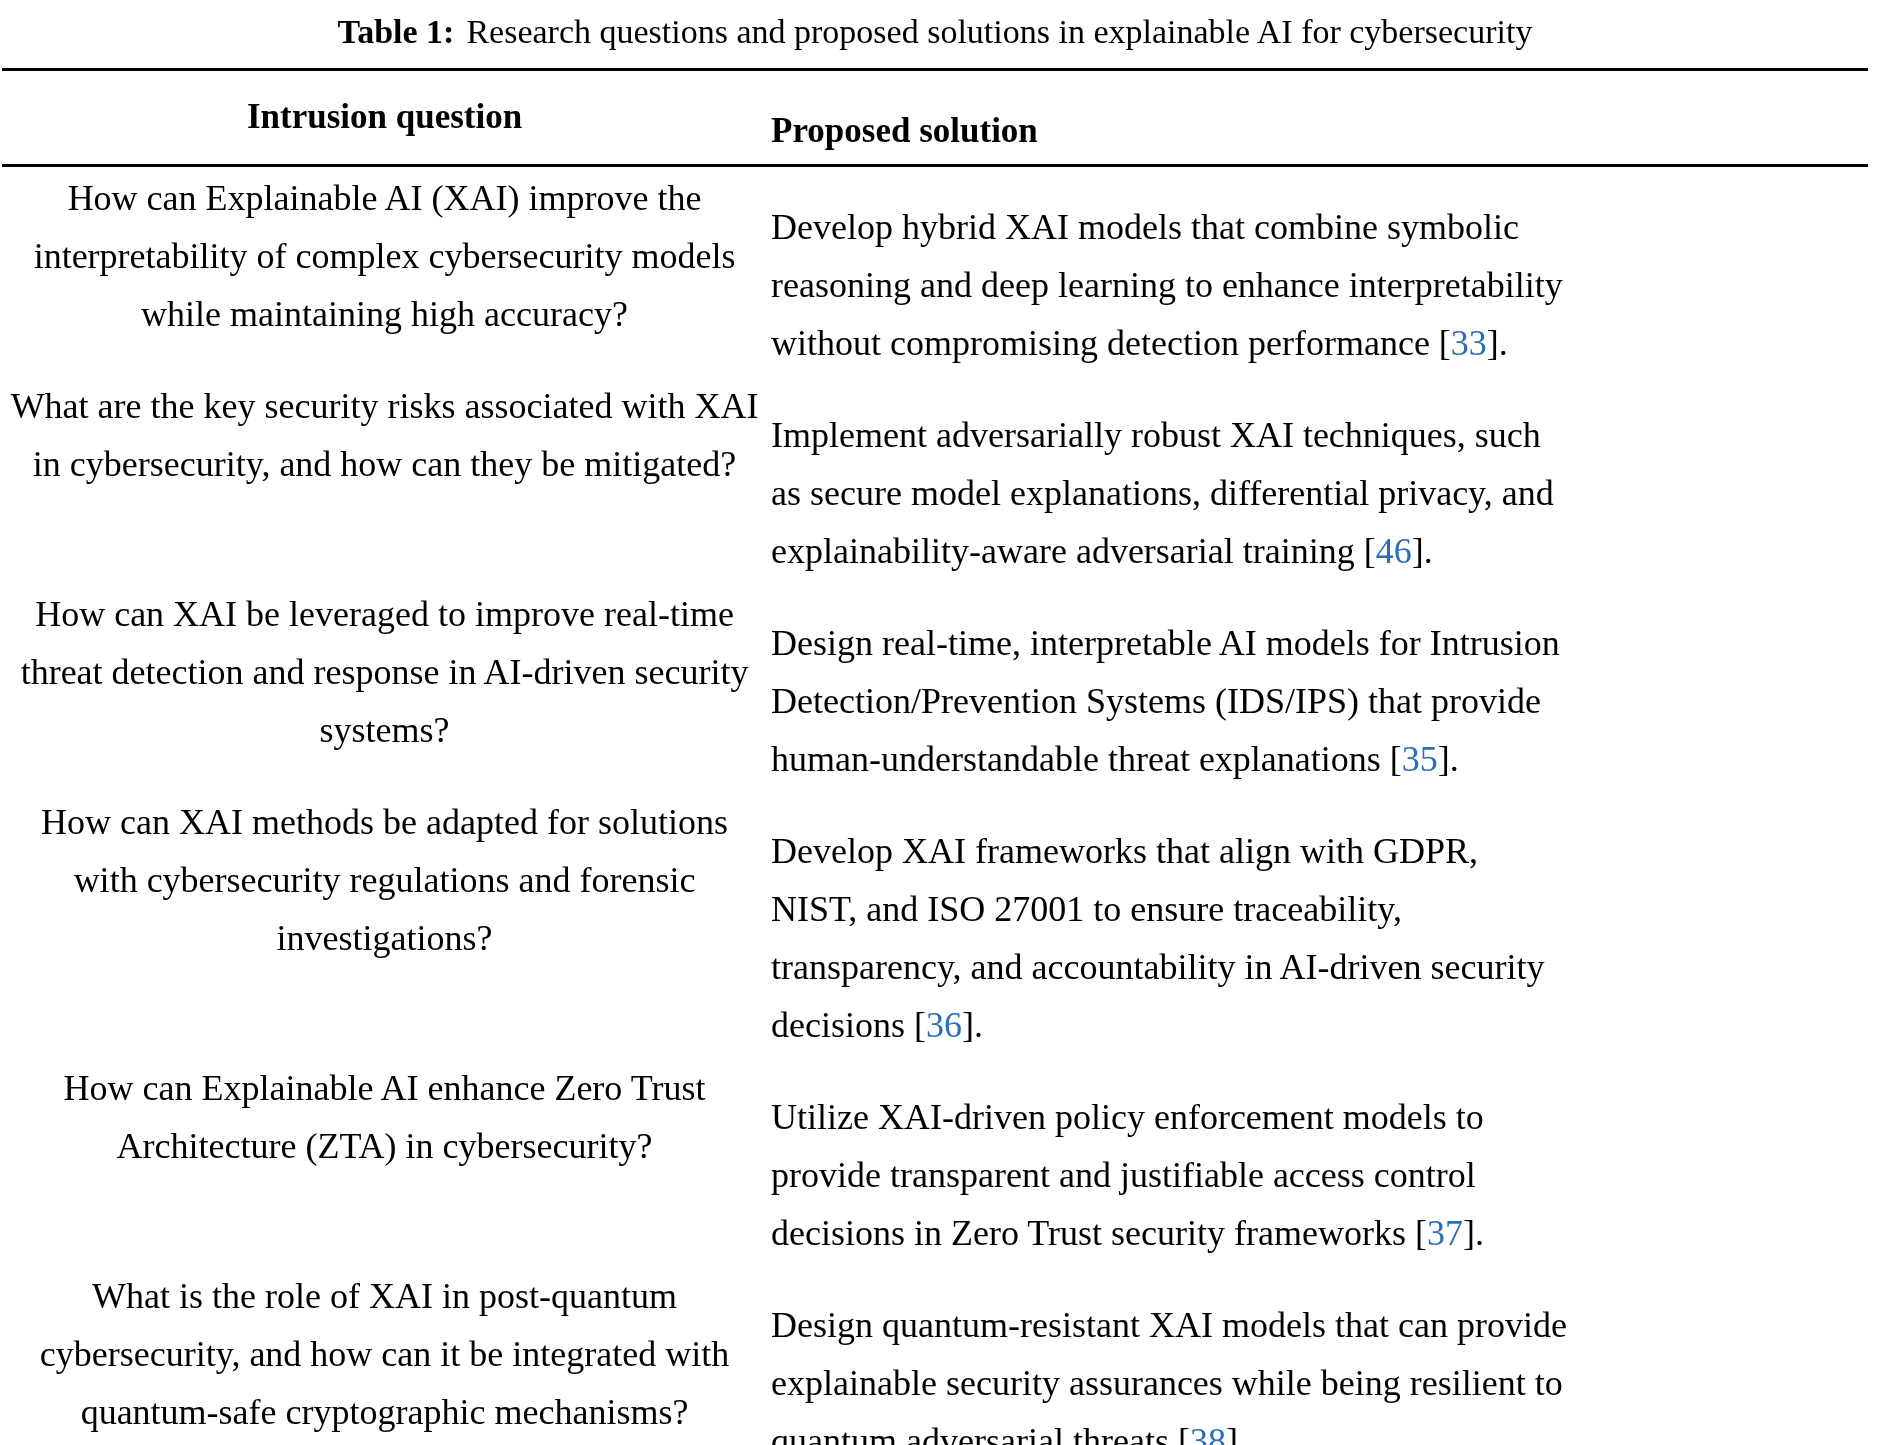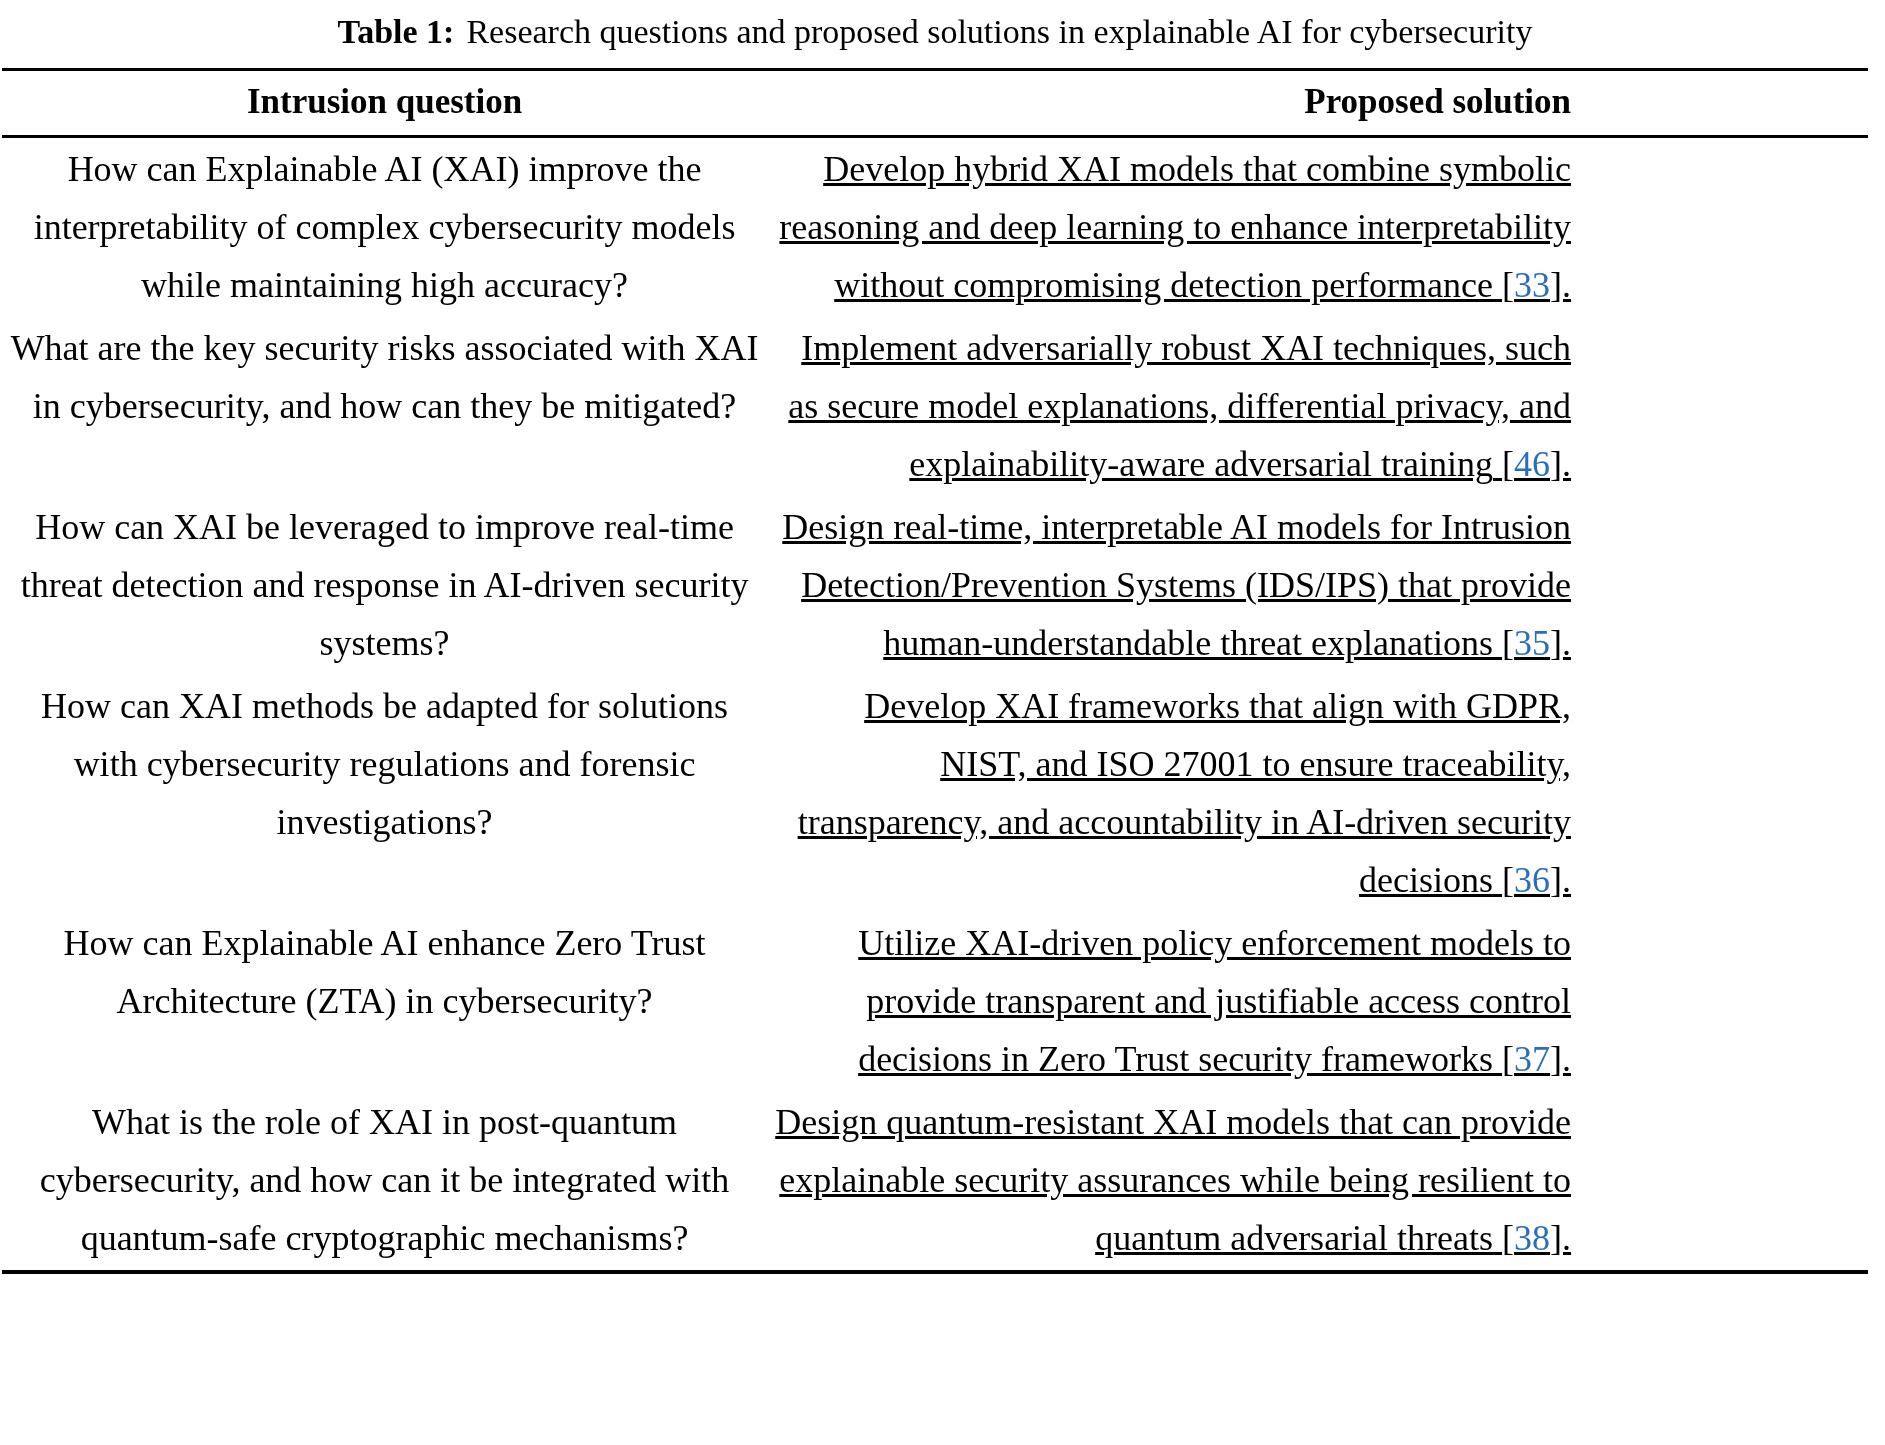--- a/index.html
+++ b/index.html
@@ -48,26 +48,27 @@
   th.col-q{width:41%;}
   th.col-s{width:59%;}
   td{
     vertical-align:top;
     text-align:center;
     font-size:36px;
     line-height:58px;
     padding:2px 4px 3px 4px;
   }
   td.q{width:41%;}
-  td.s{width:59%;text-decoration:underline;}
+  td.s{width:59%;}
   
   .swrap{
     width:800px;
     max-width:100%;
-    text-align:right;
+    text-align:left;
+    margin-top:29px;
   }
   a.cite{
     color:var(--accent);
     text-decoration:none;
     cursor:pointer;
   }
   .bracket{color:var(--ink);}
 </style>
 </head>
 <body>

